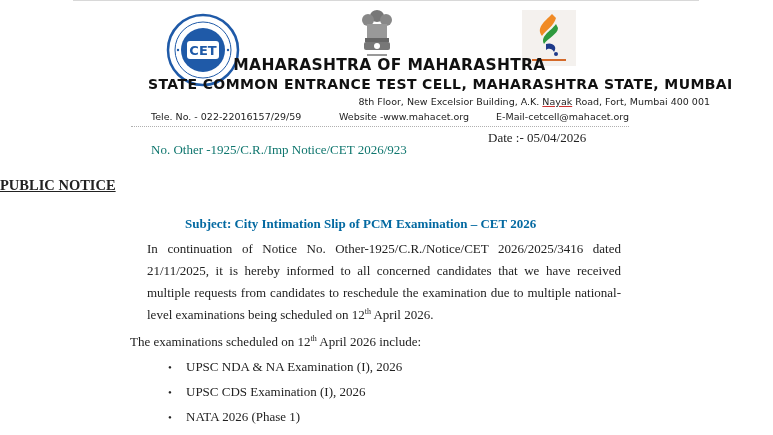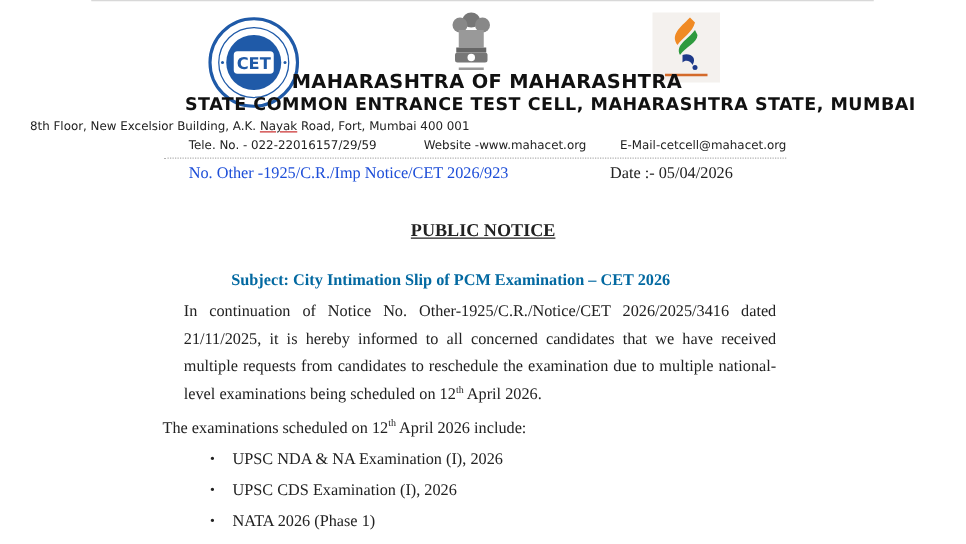--- a/index.html
+++ b/index.html
@@ -4,28 +4,28 @@
 <style>
   html, body { margin:0; padding:0; }
   body { width:773px; height:435px; background:#ffffff; position:relative; overflow:hidden; font-family:"DejaVu Sans", sans-serif; color:#111; }
   .topline { position:absolute; left:73px; top:0; width:626px; height:1px; background:#d8d8d8; }
   .abs { position:absolute; }
   .logo-cet { left:166px; top:13px; width:74px; height:74px; }
   .emblem { left:355px; top:6px; width:44px; height:56px; }
   .logo-right { left:522px; top:10px; width:54px; height:56px; background:#f4f1ee; }
   .h1 { left:0; width:773px; top:56px; text-align:center; font-weight:bold; font-size:15.5px; letter-spacing:0.3px; padding-left:6px; box-sizing:border-box; }
   .h2 { left:148px; top:76px; font-weight:bold; font-size:14px; letter-spacing:0.4px; white-space:nowrap; }
-  .addr { left:0; width:710px; top:96px; text-align:left; font-size:9.5px; color:#222; padding-left:24px; box-sizing:border-box; }
+  .addr { left:0; width:710px; top:96px; text-align:right; font-size:9.5px; color:#222; padding-left:24px; box-sizing:border-box; }
   .addr u { text-decoration:underline; text-decoration-color:#c33; }
   .contact { top:111px; font-size:9.5px; color:#222; white-space:nowrap; }
   .sep { left:131px; top:126px; width:498px; height:0; border-top:1px dotted #b0b0b0; }
   .serif { font-family:"Liberation Serif", "DejaVu Serif", serif; }
-  .ref { left:151px; top:130px; font-size:13px; color:#1d4ed8; }
+  .ref { left:151px; top:142px; font-size:13px; color:#0f766e; }
   .date { left:488px; top:130px; font-size:13px; color:#222; }
-  .pn { left:0; width:773px; top:177px; text-align:center; font-size:14.5px; font-weight:bold; text-decoration:underline; color:#222; padding-left:0px; box-sizing:border-box; }
+  .pn { left:0; width:773px; top:177px; font-size:14.5px; font-weight:bold; text-decoration:underline; color:#222; padding-left:0px; box-sizing:border-box; }
   .subj { left:185px; top:216px; font-size:13px; font-weight:bold; color:#0369a1; }
   .para { left:147px; top:238px; width:474px; font-size:13px; line-height:22px; color:#222; text-align:justify; text-align-last:left; }
   .para sup, .intro sup { font-size:8px; vertical-align:5px; line-height:0; }
   .intro { left:130px; top:334px; font-size:13px; color:#222; }
   .list { left:168px; top:356px; margin:0; padding:0; list-style:none; font-size:13px; color:#222; }
   .list li { height:25px; line-height:22px; position:relative; padding-left:18px; }
   .list li .bullet { position:absolute; left:0; top:0; font-size:11px; }
 </style>
 </head>
 <body>

